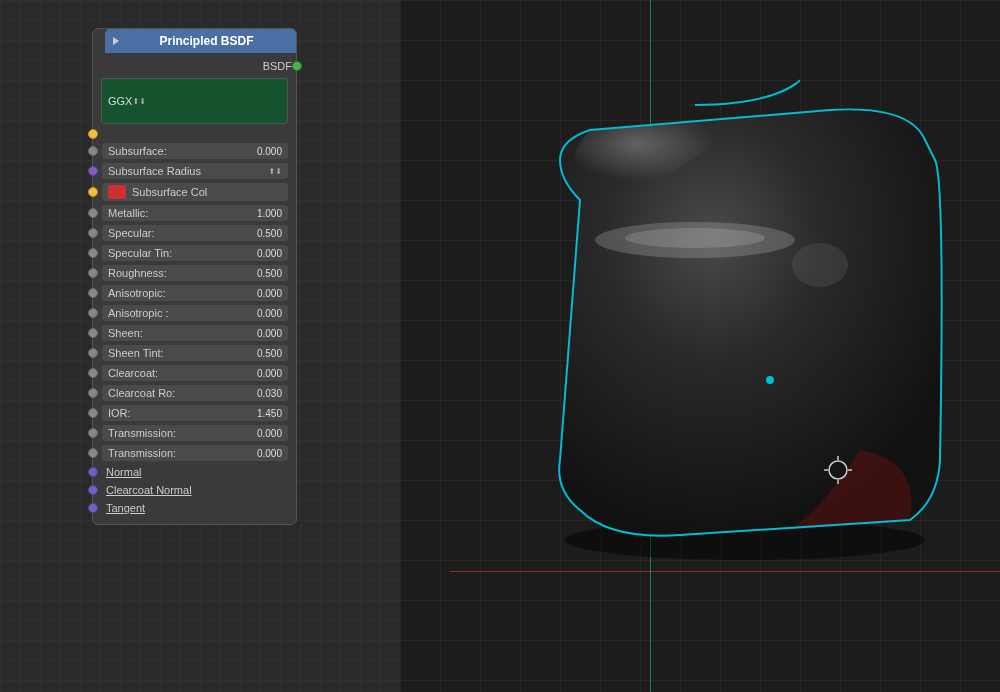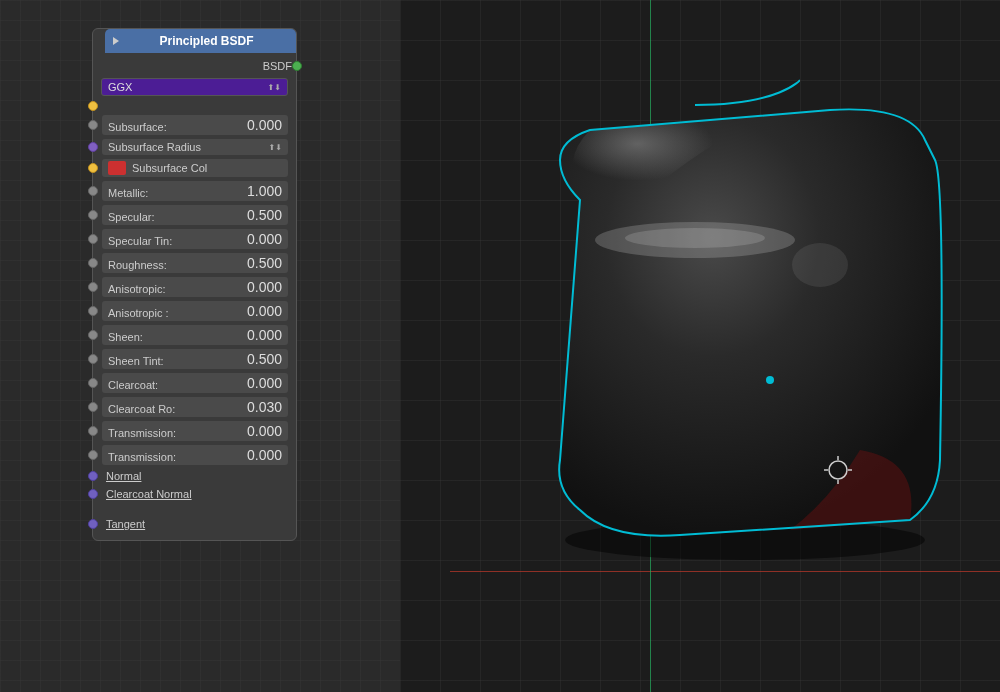--- a/index.html
+++ b/index.html
@@ -104,29 +104,29 @@
       margin-right: -14px;
     }
 
     
     .dropdown-row {
       padding: 3px 8px;
     }
 
     .dropdown-select {
       width: 100%;
-      background: #4c1d95;
+      background: #14532d;
       border: 1px solid #555;
       border-radius: 3px;
       color: #ddd;
-      padding: 2px 6px;
+      padding: 16px 6px;
       font-size: 11px;
       display: flex;
       align-items: center;
-      justify-content: space-between;
+      justify-content: flex-start;
       cursor: pointer;
     }
 
     .dropdown-arrow {
       font-size: 8px;
       color: #aaa;
     }
 
     
     .socket-row {
@@ -178,21 +178,21 @@
       align-items: flex-end;
     }
 
     .field-label {
       color: #ccc;
       font-size: 11px;
     }
 
     .field-value {
       color: #ddd;
-      font-size: 14px;
+      font-size: 10px;
     }
 
     
     .socket-row-simple {
       display: flex;
       align-items: center;
       padding: 3px 0;
     }
 
     .socket-in-simple {
@@ -388,20 +388,29 @@
       <div class="socket-row">
         <div class="socket-in grey"></div>
         <div class="field-full">
           <div class="field-label-value">
             <span class="field-label">Clearcoat Ro:</span>
             <span class="field-value">0.030</span>
           </div>
         </div>
       </div>
 
+      <div class="socket-row">
+        <div class="socket-in grey"></div>
+        <div class="field-full">
+          <div class="field-label-value">
+            <span class="field-label">IOR:</span>
+            <span class="field-value">1.450</span>
+          </div>
+        </div>
+      </div>
 
       <div class="socket-row">
         <div class="socket-in grey"></div>
         <div class="field-full">
           <div class="field-label-value">
             <span class="field-label">Transmission:</span>
             <span class="field-value">0.000</span>
           </div>
         </div>
       </div>
@@ -419,21 +428,21 @@
       <div class="socket-row-simple">
         <div class="socket-in-simple"></div>
         <span class="simple-label">Normal</span>
       </div>
 
       <div class="socket-row-simple">
         <div class="socket-in-simple"></div>
         <span class="simple-label">Clearcoat Normal</span>
       </div>
 
-      <div class="socket-row-simple" style="padding-bottom:6px;margin-top:12px;">
+      <div class="socket-row-simple" style="padding-bottom:6px;">
         <div class="socket-in-simple"></div>
         <span class="simple-label">Tangent</span>
       </div>
 
     </div>
   </div>
 
 </div>
 
 <div class="right-panel">

